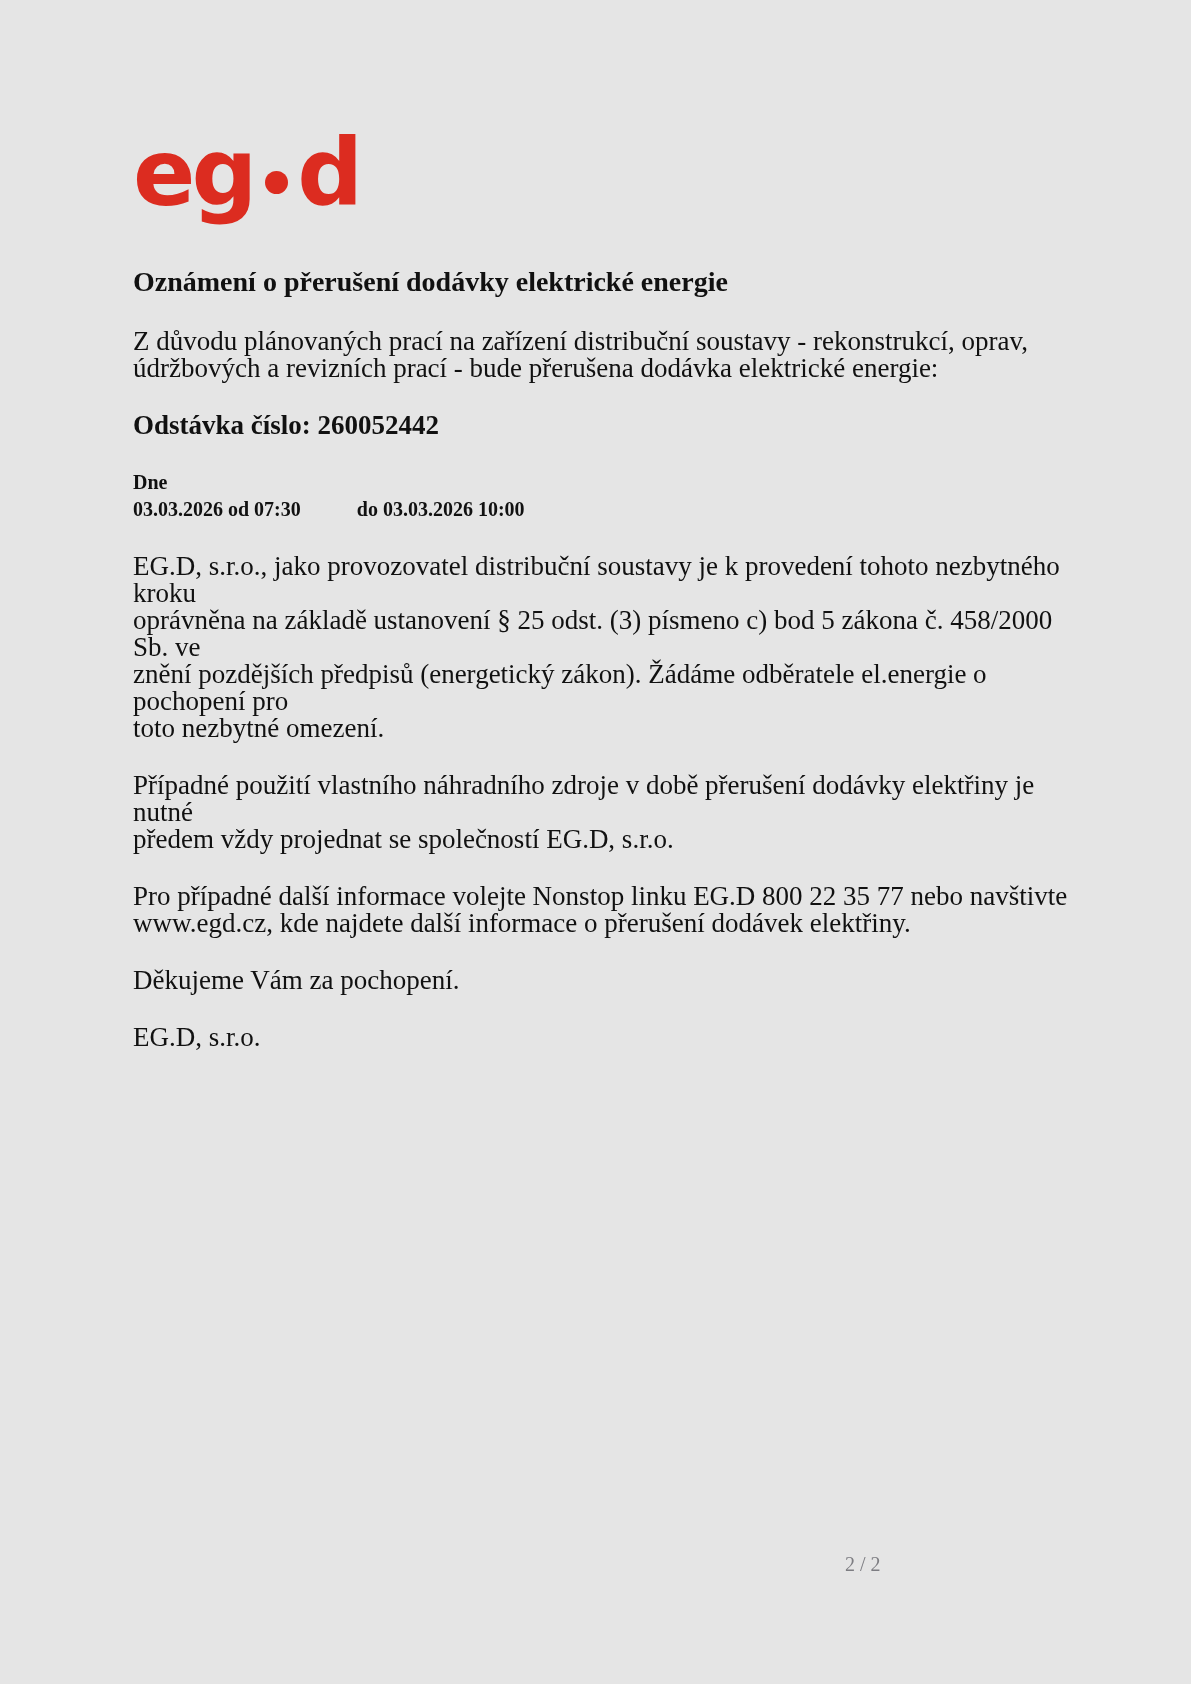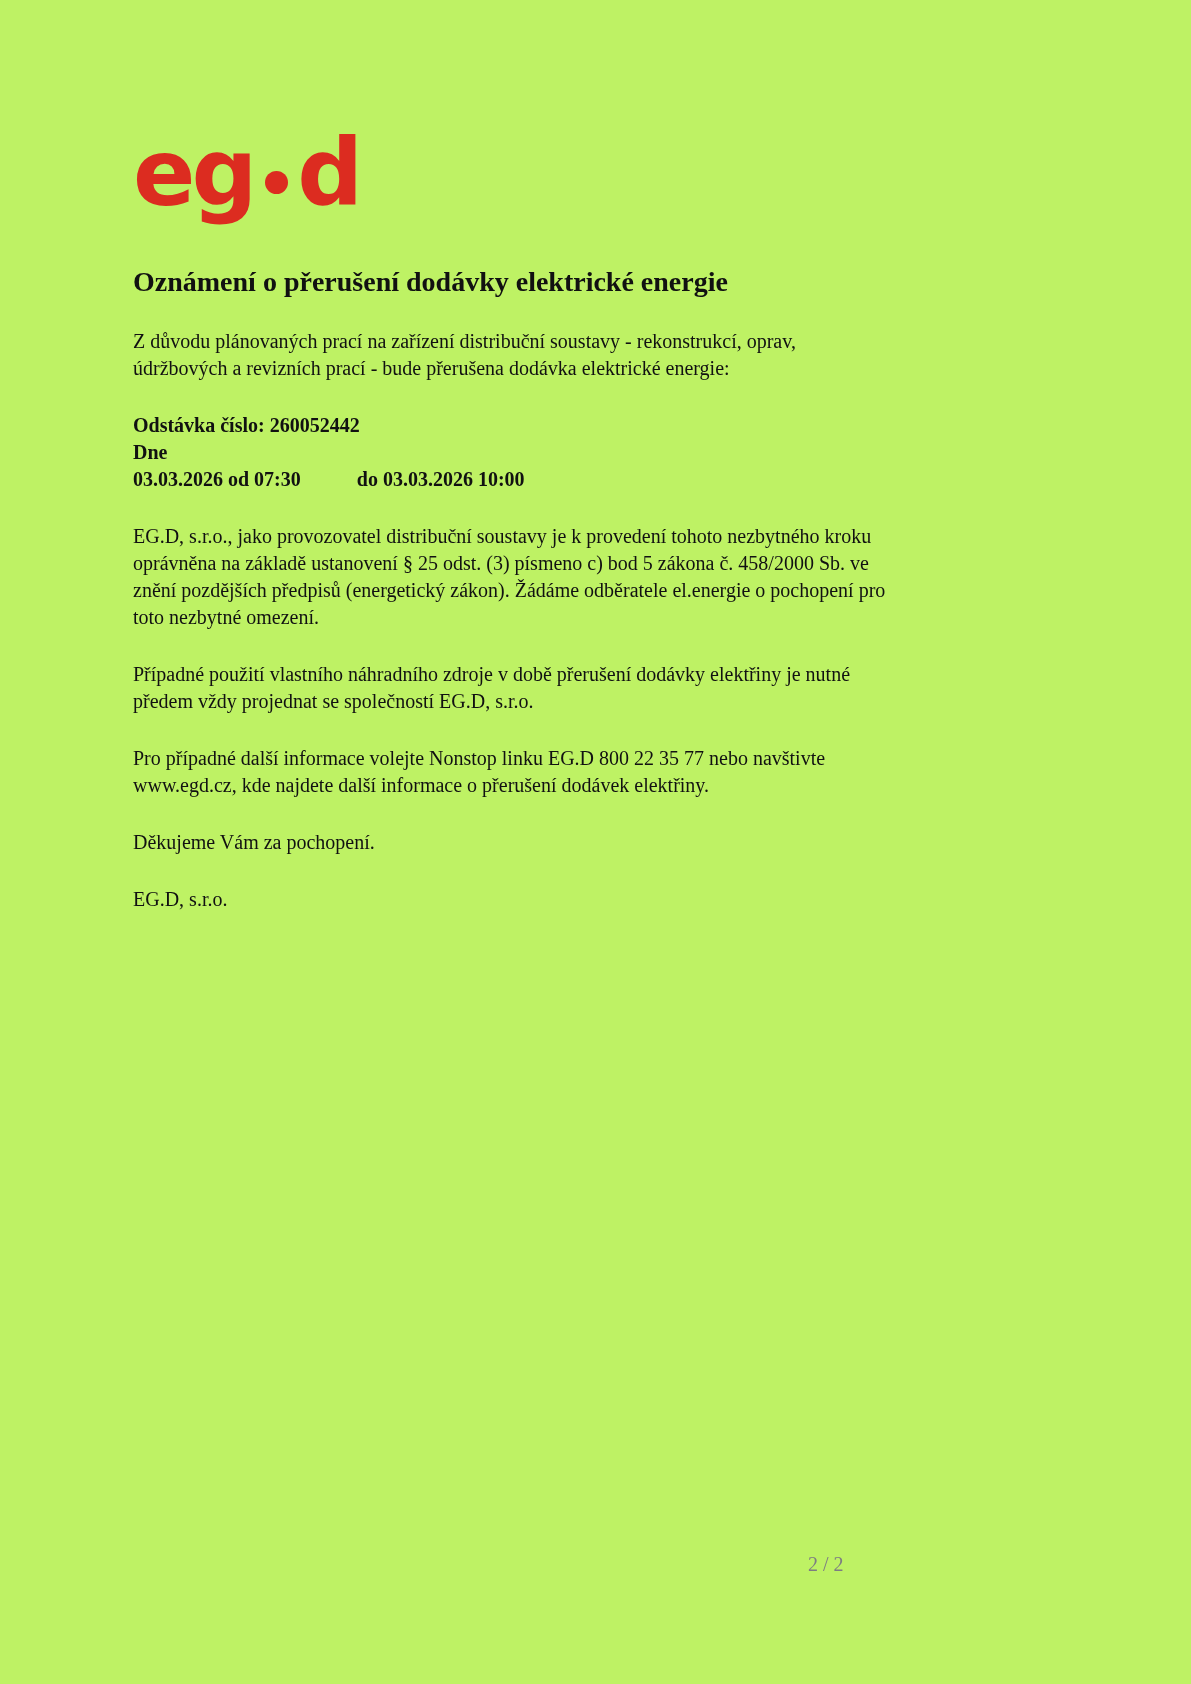--- a/index.html
+++ b/index.html
@@ -4,21 +4,21 @@
 <style>
   html, body {
     margin: 0;
     padding: 0;
     background: #ffffff;
   }
   .page {
     position: relative;
     width: 1191px;
     height: 1684px;
-    background: #bef264;
+    background: #e5e5e5;
     font-family: "Liberation Serif", "DejaVu Serif", serif;
     color: #111111;
     overflow: hidden;
   }
   .content {
     padding: 128px 120px 0 133px;
   }
   
   .logo {
     font-family: "DejaVu Sans", "Liberation Sans", sans-serif;
@@ -42,47 +42,48 @@
   
   .doc-title {
     margin: 34px 0 0 0;
     font-size: 28px;
     font-weight: 700;
     line-height: 32px;
   }
   
   .para {
     margin: 36px 0 0 0;
-    font-size: 20px;
+    font-size: 27px;
     line-height: 27px;
     white-space: pre-line;
   }
   .para.first {
     margin-top: 30px;
   }
   .para.bold {
     font-weight: 700;
     font-family: Liberation Serif, serif;
   }
   .gap-2 {
     margin-top: 30px;
   }
   .date-block {
+    margin-top: 30px;
     font-size: 20px;
     line-height: 27px;
     font-weight: 700;
   }
   .date-line .date-to {
     margin-left: 56px;
   }
   
   .page-footer {
     position: absolute;
     top: 1551px;
-    left: 808px;
+    left: 845px;
     font-size: 20px;
     line-height: 27px;
   }
 </style>
 </head>
 <body>
 
 <div class="page">
   <div class="content">
 

